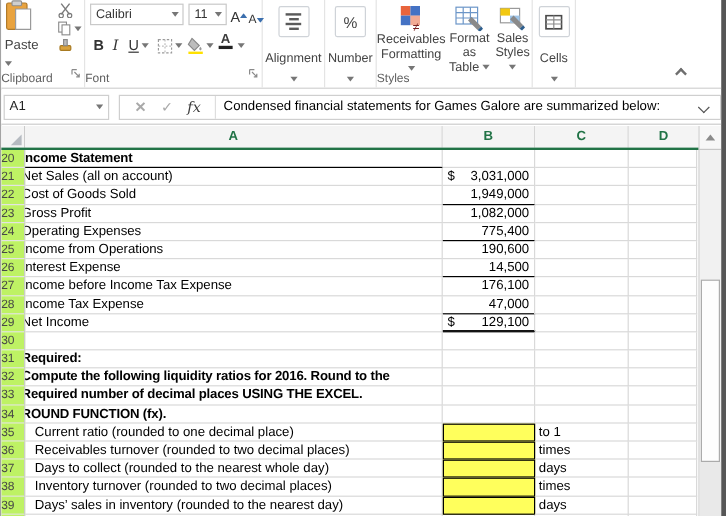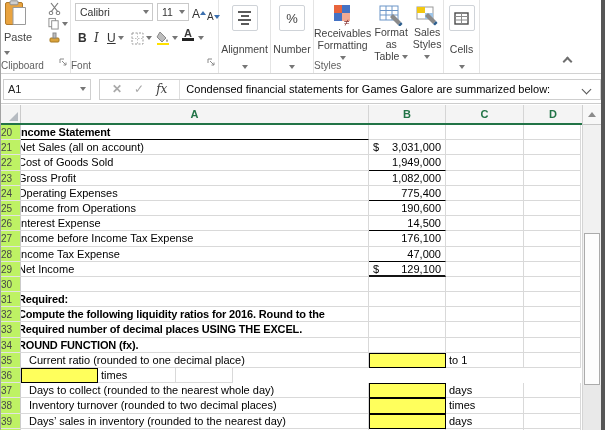--- a/index.html
+++ b/index.html
@@ -426,20 +426,21 @@
       </div>
       <div class="r">
         <div class="rh">35</div>
         <div class="ca ind"><span>Current ratio (rounded to one decimal place)</span></div>
         <div class="cb y"></div>
         <div class="cc"><span>to 1</span></div>
         <div class="cd"></div>
       </div>
       <div class="r">
         <div class="rh">36</div>
+        <div class="ca ind"><span>Receivables turnover (rounded to two decimal places)</span></div>
         <div class="cb y"></div>
         <div class="cc"><span>times</span></div>
         <div class="cd"></div>
       </div>
       <div class="r">
         <div class="rh">37</div>
         <div class="ca ind"><span>Days to collect (rounded to the nearest whole day)</span></div>
         <div class="cb y"></div>
         <div class="cc"><span>days</span></div>
         <div class="cd"></div>

